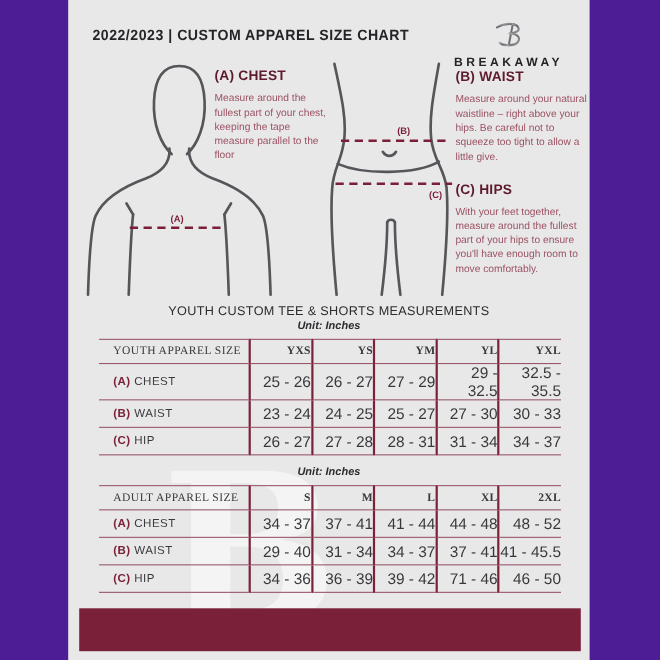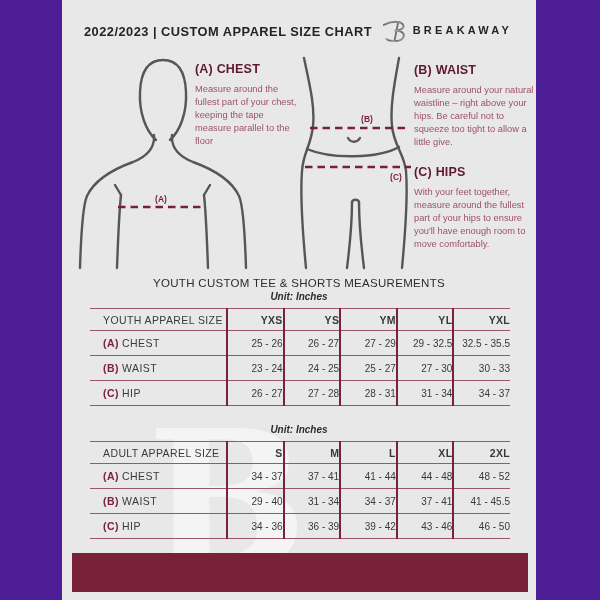--- a/index.html
+++ b/index.html
@@ -2,21 +2,21 @@
 <html><head>
 <meta charset="utf-8">
 <style>
   html,body{margin:0;padding:0;background:#000;}
   .stage{position:relative;width:600px;height:600px;background:#4c1d95;overflow:hidden;font-family:"Liberation Sans",sans-serif;}
   .page{position:absolute;left:62px;top:0;width:474px;height:600px;background:#e8e8e9;overflow:hidden;}
 
   
   .header-title{position:absolute;left:22px;top:24px;font-size:13.5px;font-weight:bold;color:#242427;
     letter-spacing:.5px;transform:scaleX(.95);transform-origin:left center;white-space:nowrap;}
-  .logo-wrap{position:absolute;right:24px;top:16px;display:flex;align-items:center;gap:7px;}
+  .logo-wrap{position:absolute;right:24px;top:16px;display:flex;align-items:center;gap:7px;flex-direction:column;}
   .brand{font-size:11px;font-weight:bold;letter-spacing:3.2px;color:#242427;}
 
   
   .diagram-svg{position:absolute;left:0;top:0;width:474px;height:270px;z-index:1;}
   .diag-label{font-family:"Liberation Sans",sans-serif;font-size:8.5px;font-weight:bold;fill:#7b1f38;}
 
   
   .section{position:absolute;z-index:2;}
   .section h3{margin:0 0 7px 0;font-size:12.5px;font-weight:bold;color:#5d1a2c;letter-spacing:.2px;}
   .section p{margin:0;font-size:9.3px;color:#9c5263;line-height:1.4;}
@@ -35,22 +35,22 @@
     font-style:italic;color:#2c2c2f;z-index:2;}
   .yt-title{top:277px;} .yt-unit{top:291px;}
   .ad-title{top:410px;} .ad-unit{top:424px;}
   table.size-table{position:absolute;left:28px;width:420px;border-collapse:collapse;table-layout:fixed;z-index:2;}
   table.youth{top:308px;} table.adult{top:441px;}
   .size-table th,.size-table td{border-left:2px solid #7b2138;border-top:1.5px solid #9a576b;
     text-align:right;vertical-align:middle;padding:0;}
   .size-table th:first-child,.size-table td:first-child{border-left:none;}
   .size-table tbody tr:last-child td{border-bottom:1.5px solid #9a576b;}
   .size-table col.label-col{width:137px;}
-  .size-table th{height:21px;font-size:10.5px;font-weight:bold;color:#39393c;letter-spacing:.3px;}
-  .size-table td{height:24px;font-size:10px;color:#39393c;}
+  .size-table th{height:21px;font-size:10.5px;font-weight:bold;color:#39393c;letter-spacing:.3px;font-family:Liberation Serif, serif;}
+  .size-table td{height:24px;font-size:14px;color:#39393c;}
   .size-table .row-label, .size-table th.row-head{text-align:left;padding-left:13px;font-weight:normal;
     font-size:10.5px;color:#3a3a3d;letter-spacing:.4px;}
   .prefix{color:#7b2138;font-weight:bold;}
 
   
   .footer-bar{position:absolute;left:10px;top:553px;width:456px;height:39px;background:#7a2038;z-index:2;}
 </style>
 </head>
 <body>
 
@@ -206,21 +206,21 @@
           <td>31 - 34</td>
           <td>34 - 37</td>
           <td>37 - 41</td>
           <td>41 - 45.5</td>
         </tr>
         <tr>
           <td class="row-label"><span class="prefix">(C)</span> <span>HIP</span></td>
           <td>34 - 36</td>
           <td>36 - 39</td>
           <td>39 - 42</td>
-          <td>43 - 46</td>
+          <td>71 - 46</td>
           <td>46 - 50</td>
         </tr>
       </tbody>
     </table>
 
     <div class="footer-bar"></div>
   </div>
 </div>
 
 </body></html>

